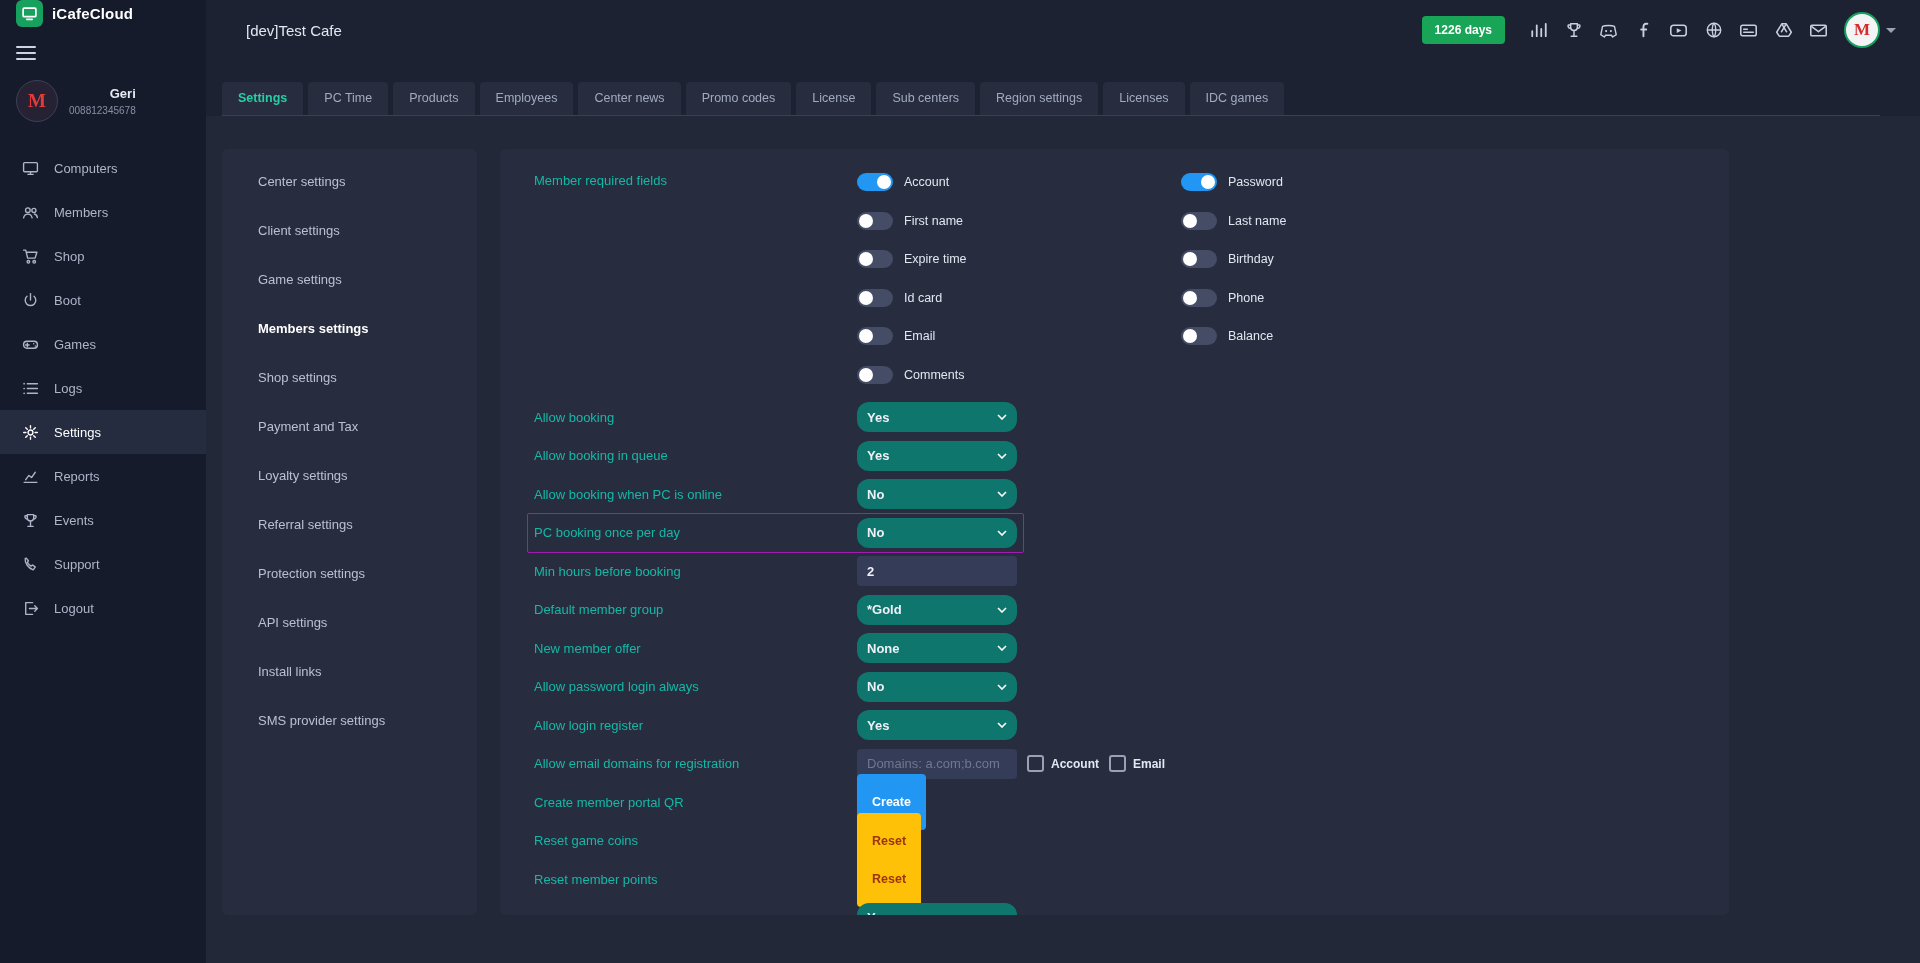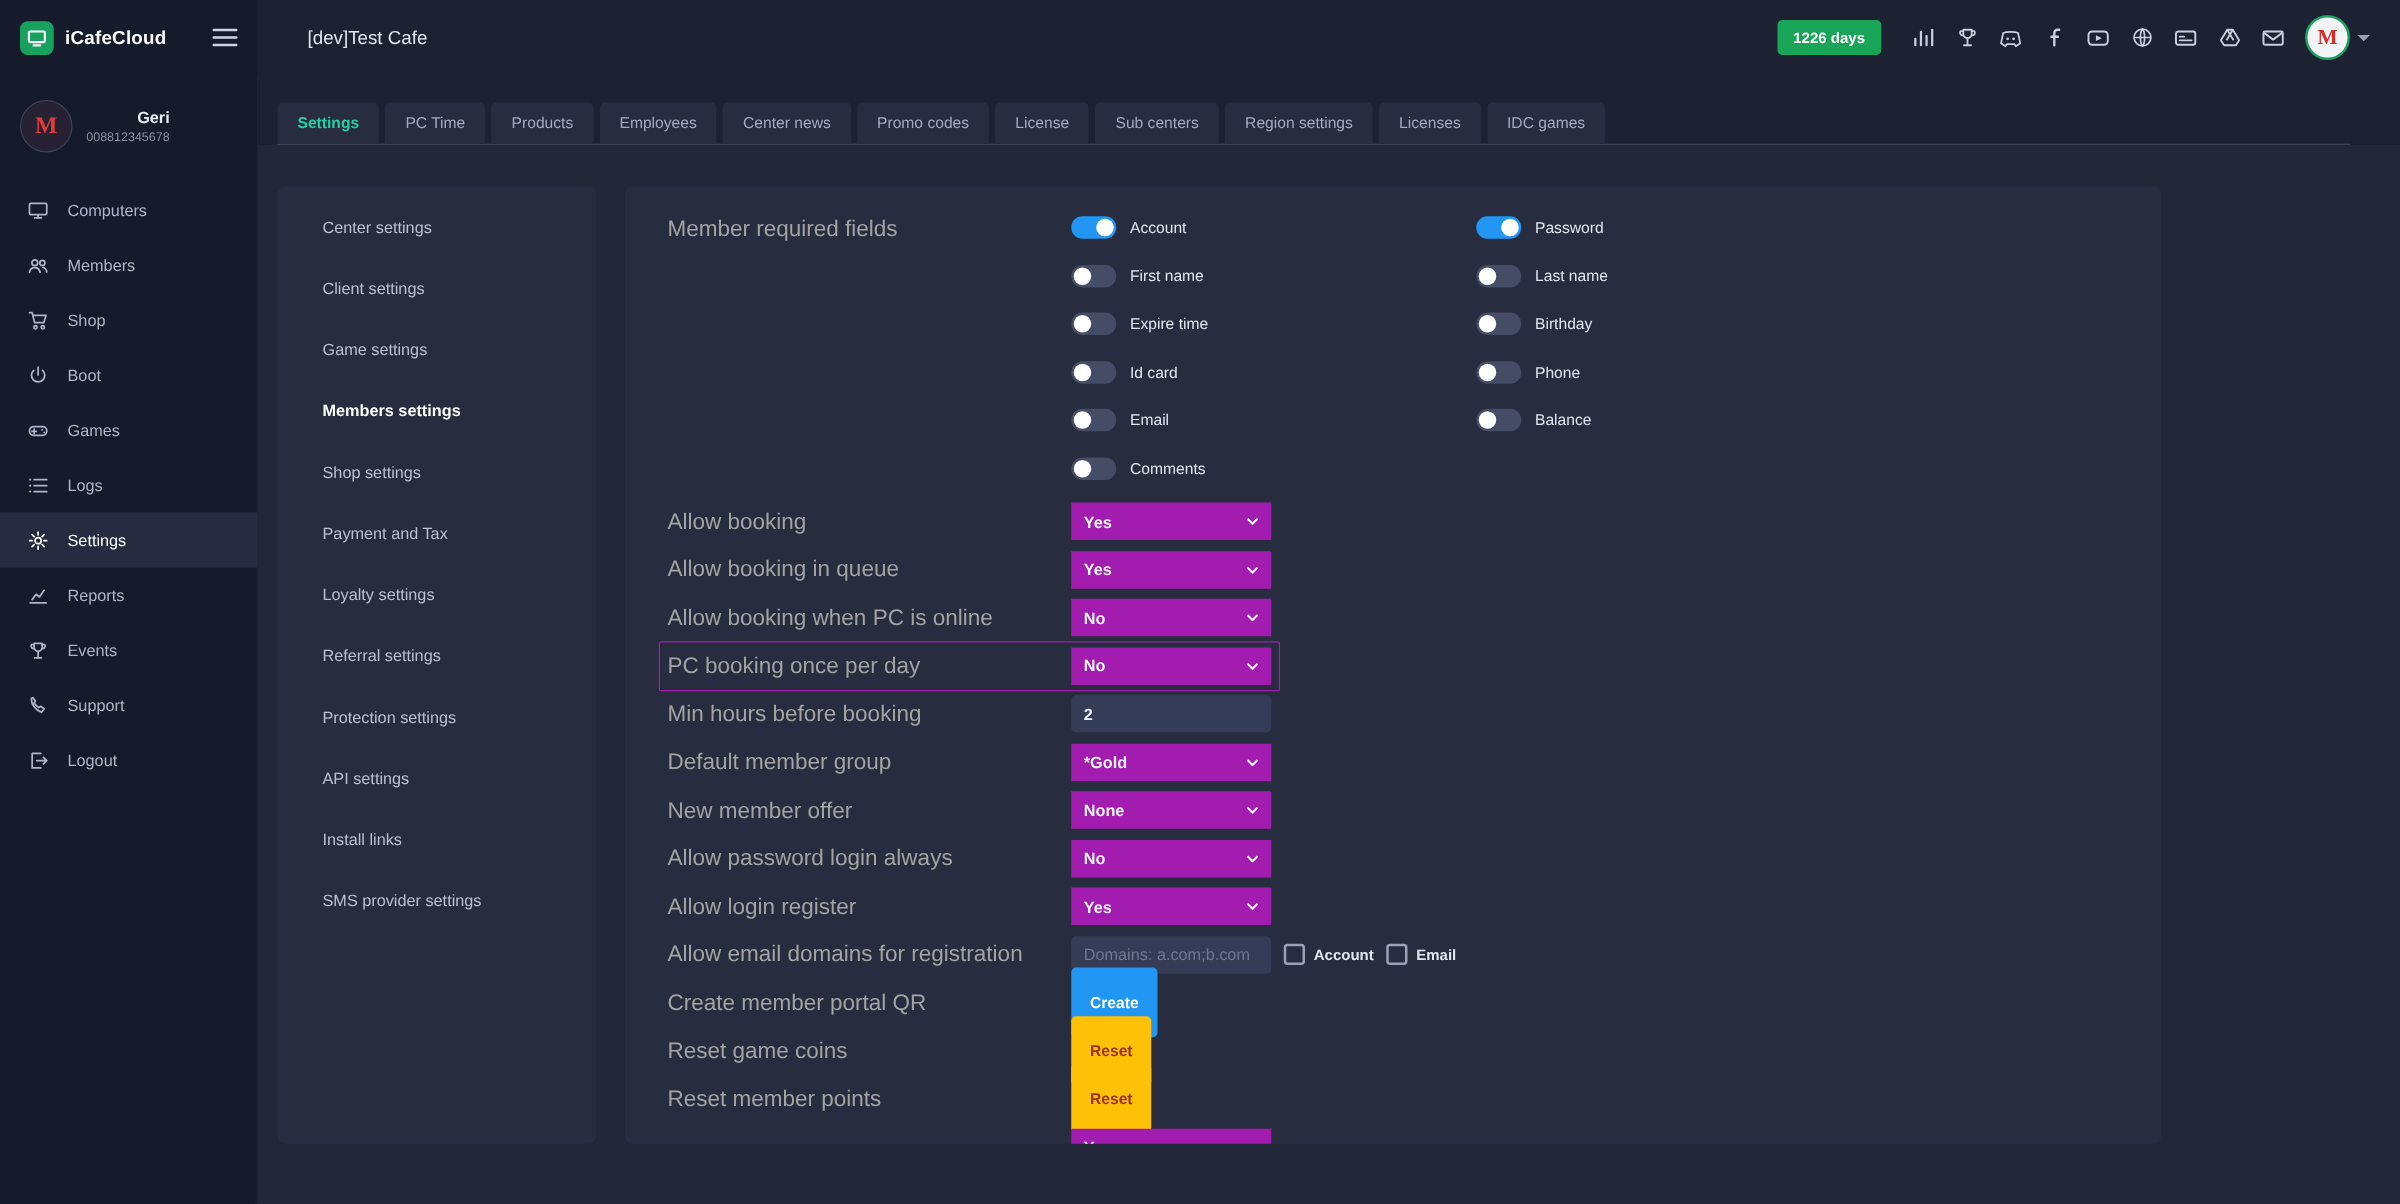--- a/index.html
+++ b/index.html
@@ -3,22 +3,22 @@
 <meta charset="utf-8">
 <style>
   * { margin:0; padding:0; box-sizing:border-box; }
   html,body { width:1920px; height:963px; overflow:hidden; background:#222838;
     font-family:"Liberation Sans","DejaVu Sans",sans-serif; }
   .page { position:relative; width:1920px; height:963px; }
 
   
   .topbar { position:absolute; top:0; left:0; right:0; height:60px; background:#1d2232;
     display:flex; align-items:center; z-index:20; }
-  .brand { width:206px; height:100%; background:#161b2b; display:flex; align-items:center;
-    justify-content:space-between; padding:0 16px; }
+  .brand { width:206px; height:100%; background:#161b2b; display:flex; 
+    justify-content:space-between; padding:0 16px;flex-direction:column; }
   .brand-left { display:flex; align-items:center; gap:9px; cursor:pointer; }
   .brand-logo { width:27px; height:27px; border-radius:6px; background:#17a05e; display:flex;
     align-items:center; justify-content:center; }
   .brand-name { color:#ffffff; font-size:15px; font-weight:600; letter-spacing:.2px; }
   .hamburger { width:20px; height:14px; display:flex; flex-direction:column; justify-content:space-between; cursor:pointer; }
   .hamburger span { display:block; height:2px; background:#cfd4e2; border-radius:1px; }
   .tb-title { margin-left:40px; color:#e3e7f1; font-size:15px; }
   .tb-right { margin-left:auto; display:flex; align-items:center; gap:15px; padding-right:24px; }
   .badge-days { background:#18a558; color:#fff; font-size:12px; font-weight:700;
     padding:7px 13px; border-radius:4px; margin-right:8px; cursor:pointer; }
@@ -57,34 +57,34 @@
   .nav-panel { position:absolute; left:16px; top:33px; width:255px; height:766px;
     background:#272d3f; border-radius:6px; padding:8px 0; }
   .nav-item { height:49px; display:flex; align-items:center; padding:0 18px 0 36px;
     color:#b9c0d1; font-size:13px; cursor:pointer; }
   .nav-item.active { color:#ffffff; font-weight:700; }
 
   .form-panel { position:absolute; left:294px; top:33px; width:1229px; height:766px;
     background:#272d3f; border-radius:6px; padding:14px 30px 0 34px; overflow:hidden; }
 
   .mf-row { display:flex; }
-  .flabel { width:323px; flex:none; color:#a3a3a3; font-size:18px; }
+  .flabel { width:323px; flex:none; color:#14b8a6; font-size:13px; }
   .mf-label { padding-top:10px; }
   .mf-grid { display:grid; grid-template-columns:324px 324px; grid-auto-rows:38.5px; align-items:center; }
   .toggle-cell { display:flex; align-items:center; gap:11px; cursor:pointer; }
   .switch { width:36px; height:18px; border-radius:9px; background:#454c66; position:relative; flex:none; cursor:pointer; }
   .switch::after { content:''; position:absolute; width:14px; height:14px; border-radius:50%;
     background:#ffffff; top:2px; left:2px; transition:left .1s; }
   .switch.on { background:#2196f3; }
   .switch.on::after { left:20px; }
   .tlabel { color:#e2e6f0; font-size:12.5px; }
 
   .frows { margin-top:4px; }
   .frow { display:flex; align-items:center; height:38.5px; }
-  .select { width:160px; height:30px; background:#a21caf; border-radius:0; display:flex;
+  .select { width:160px; height:30px; background:#0f766e; border-radius:12px; display:flex;
     align-items:center; justify-content:space-between; padding:0 10px; color:#eef1f8;
     font-size:13px; font-weight:600; cursor:pointer; flex:none; }
   .text-input { width:160px; height:30px; background:#353c58; border:none; border-radius:4px;
     color:#eef1f8; font-size:13px; font-weight:600; padding:0 10px;
     font-family:"Liberation Sans","DejaVu Sans",sans-serif; }
   .text-input::placeholder { color:#70778f; font-weight:400; }
   .hl { display:flex; align-items:center; border:1px solid #a21caf; border-radius:2px;
     padding:4px 6px; margin-left:-7px; }
   .cb-group { display:flex; align-items:center; gap:7px; margin-left:10px; }
   .checkbox { width:17px; height:17px; border:2px solid #9aa1b5; border-radius:3px;

